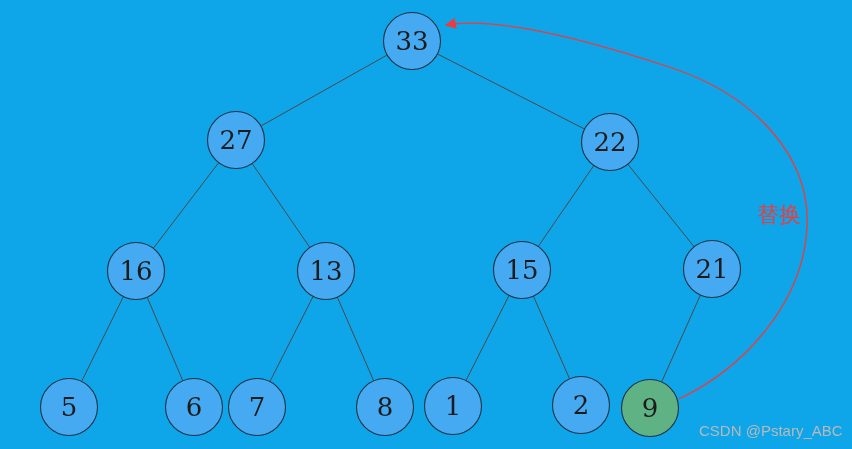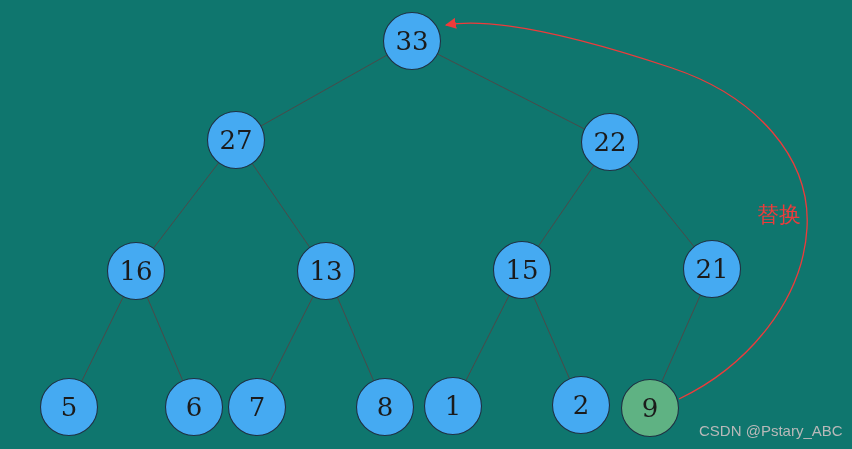--- a/index.html
+++ b/index.html
@@ -4,21 +4,21 @@
 <style>
   html, body {
     margin: 0;
     padding: 0;
     background: #ffffff;
   }
   .stage {
     position: relative;
     width: 852px;
     height: 449px;
-    background: #0f766e;
+    background: #0ea5e9;
     overflow: hidden;
     font-family: "Liberation Sans", sans-serif;
   }
   svg { display: block; }
   .tree-edge {
     stroke-width: 1;
     fill: none;
   }
   .tree-node-circle {
     stroke-width: 1.1;

